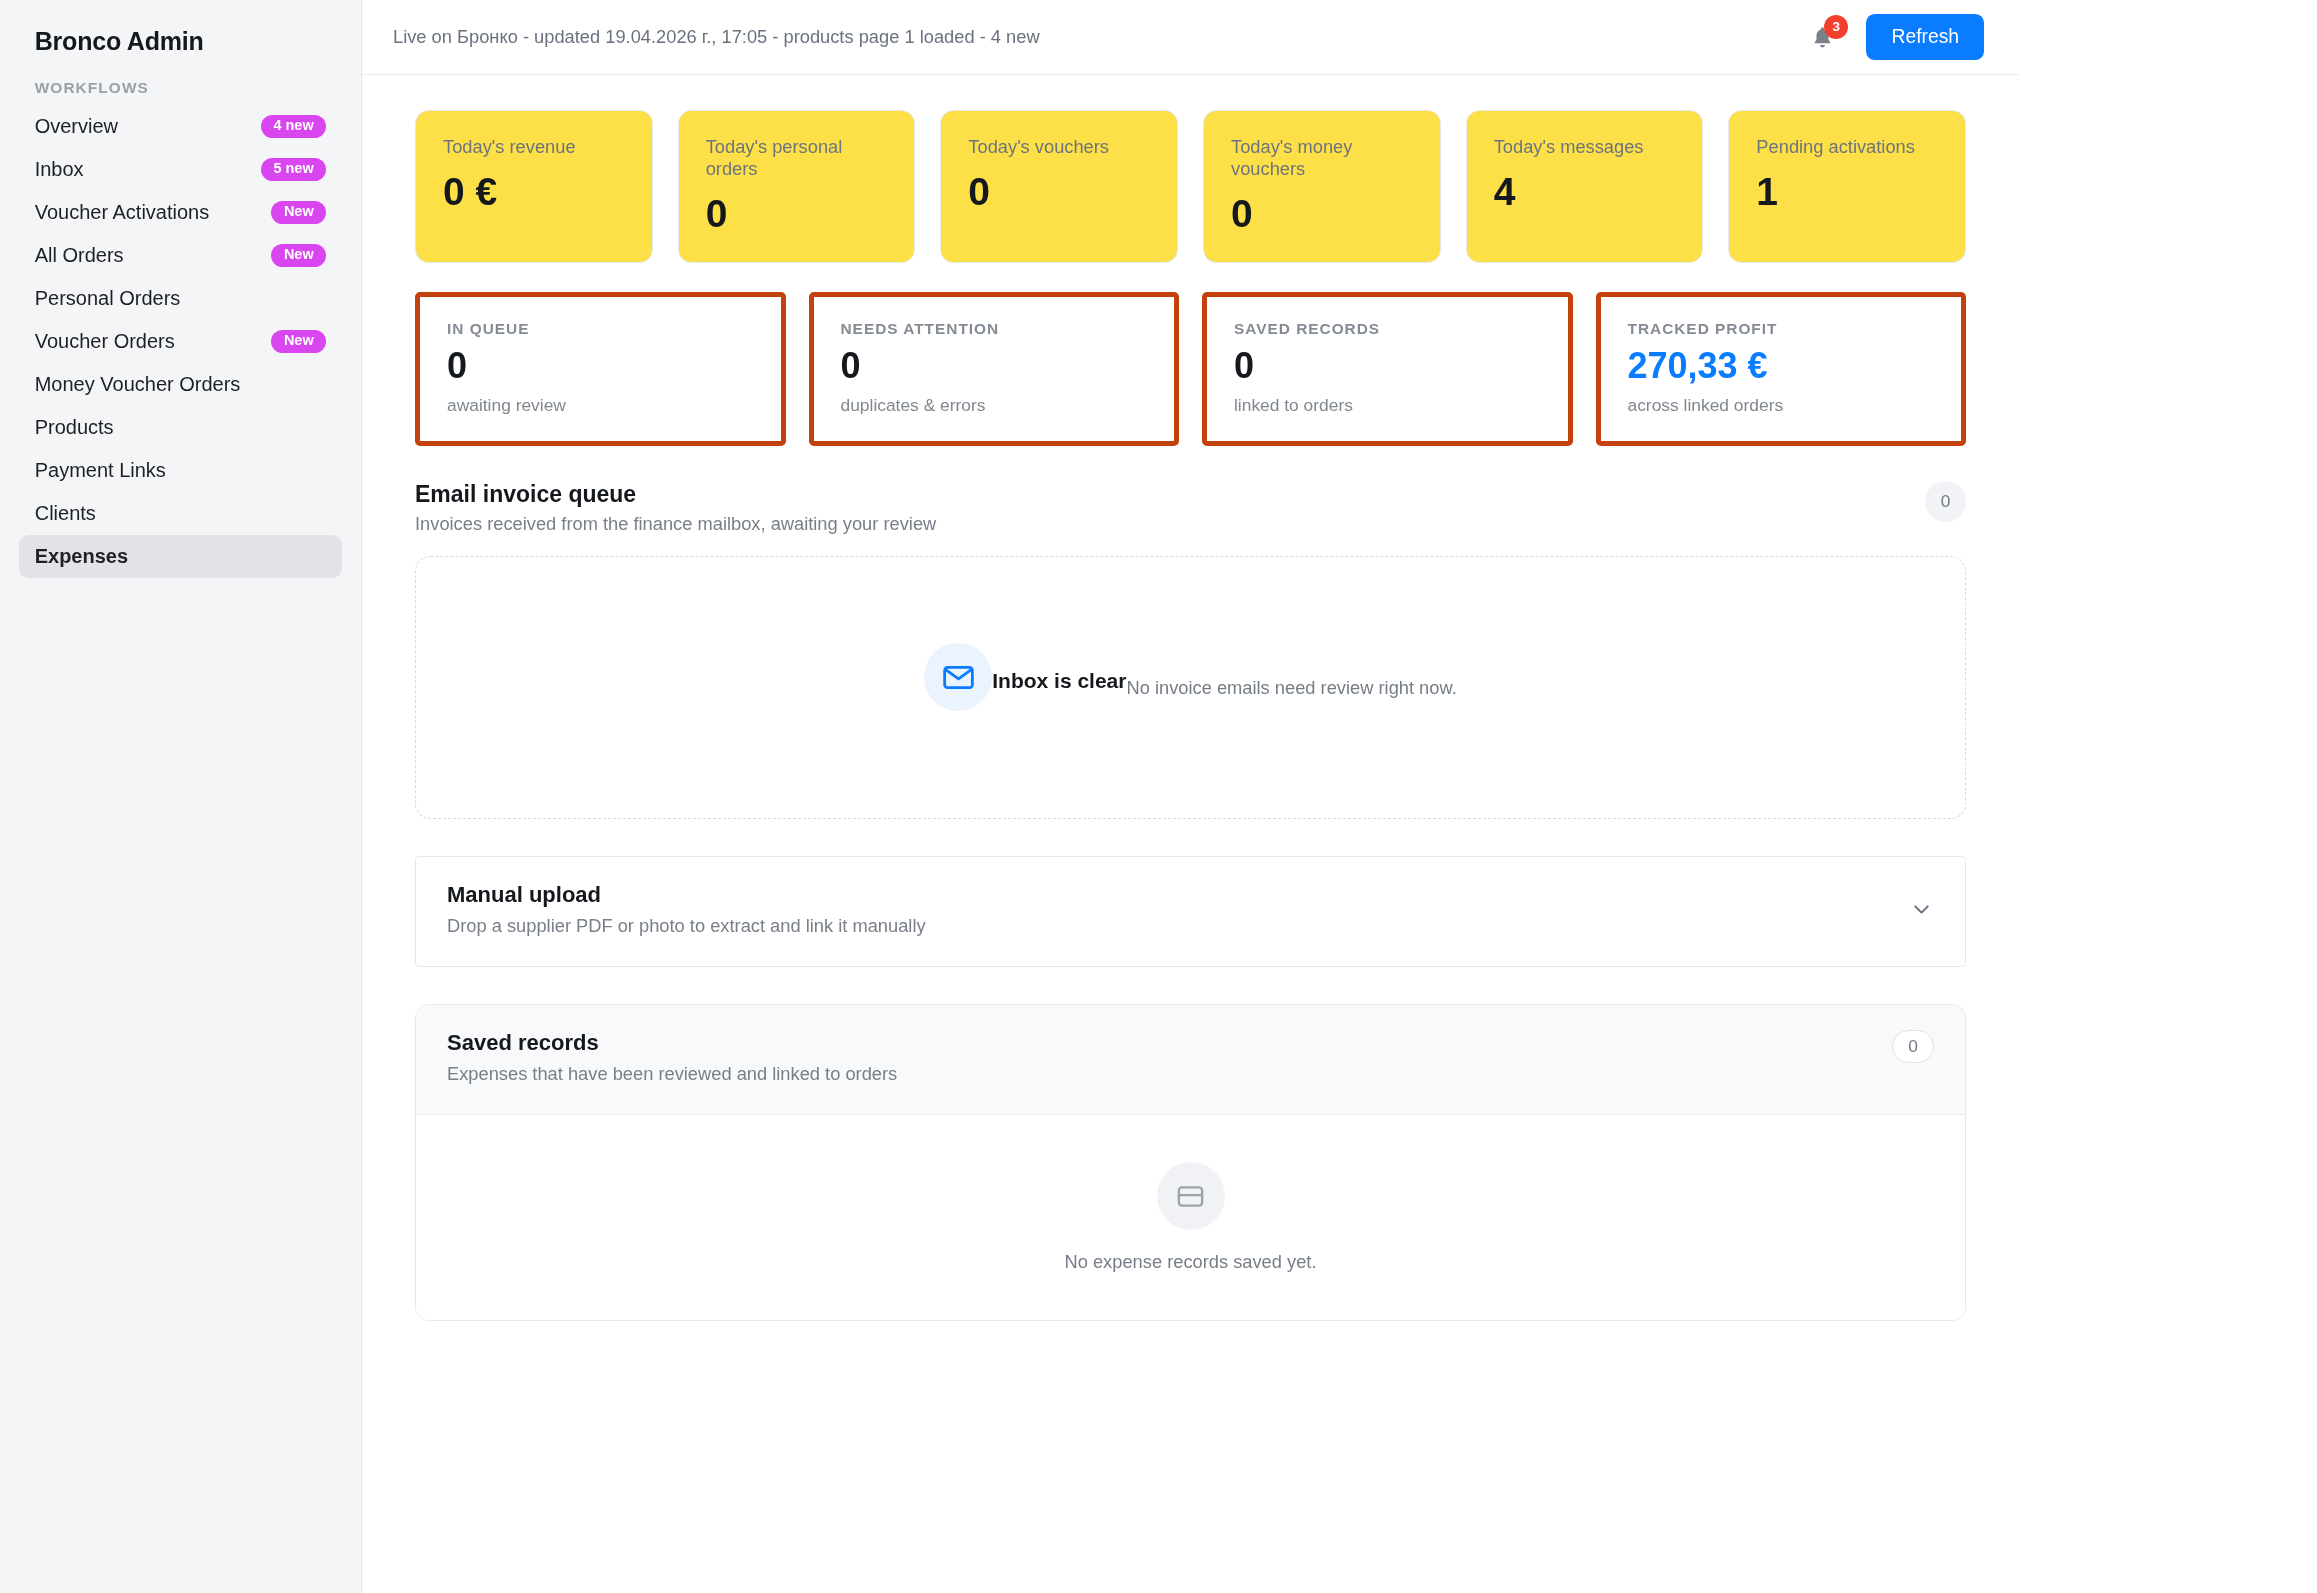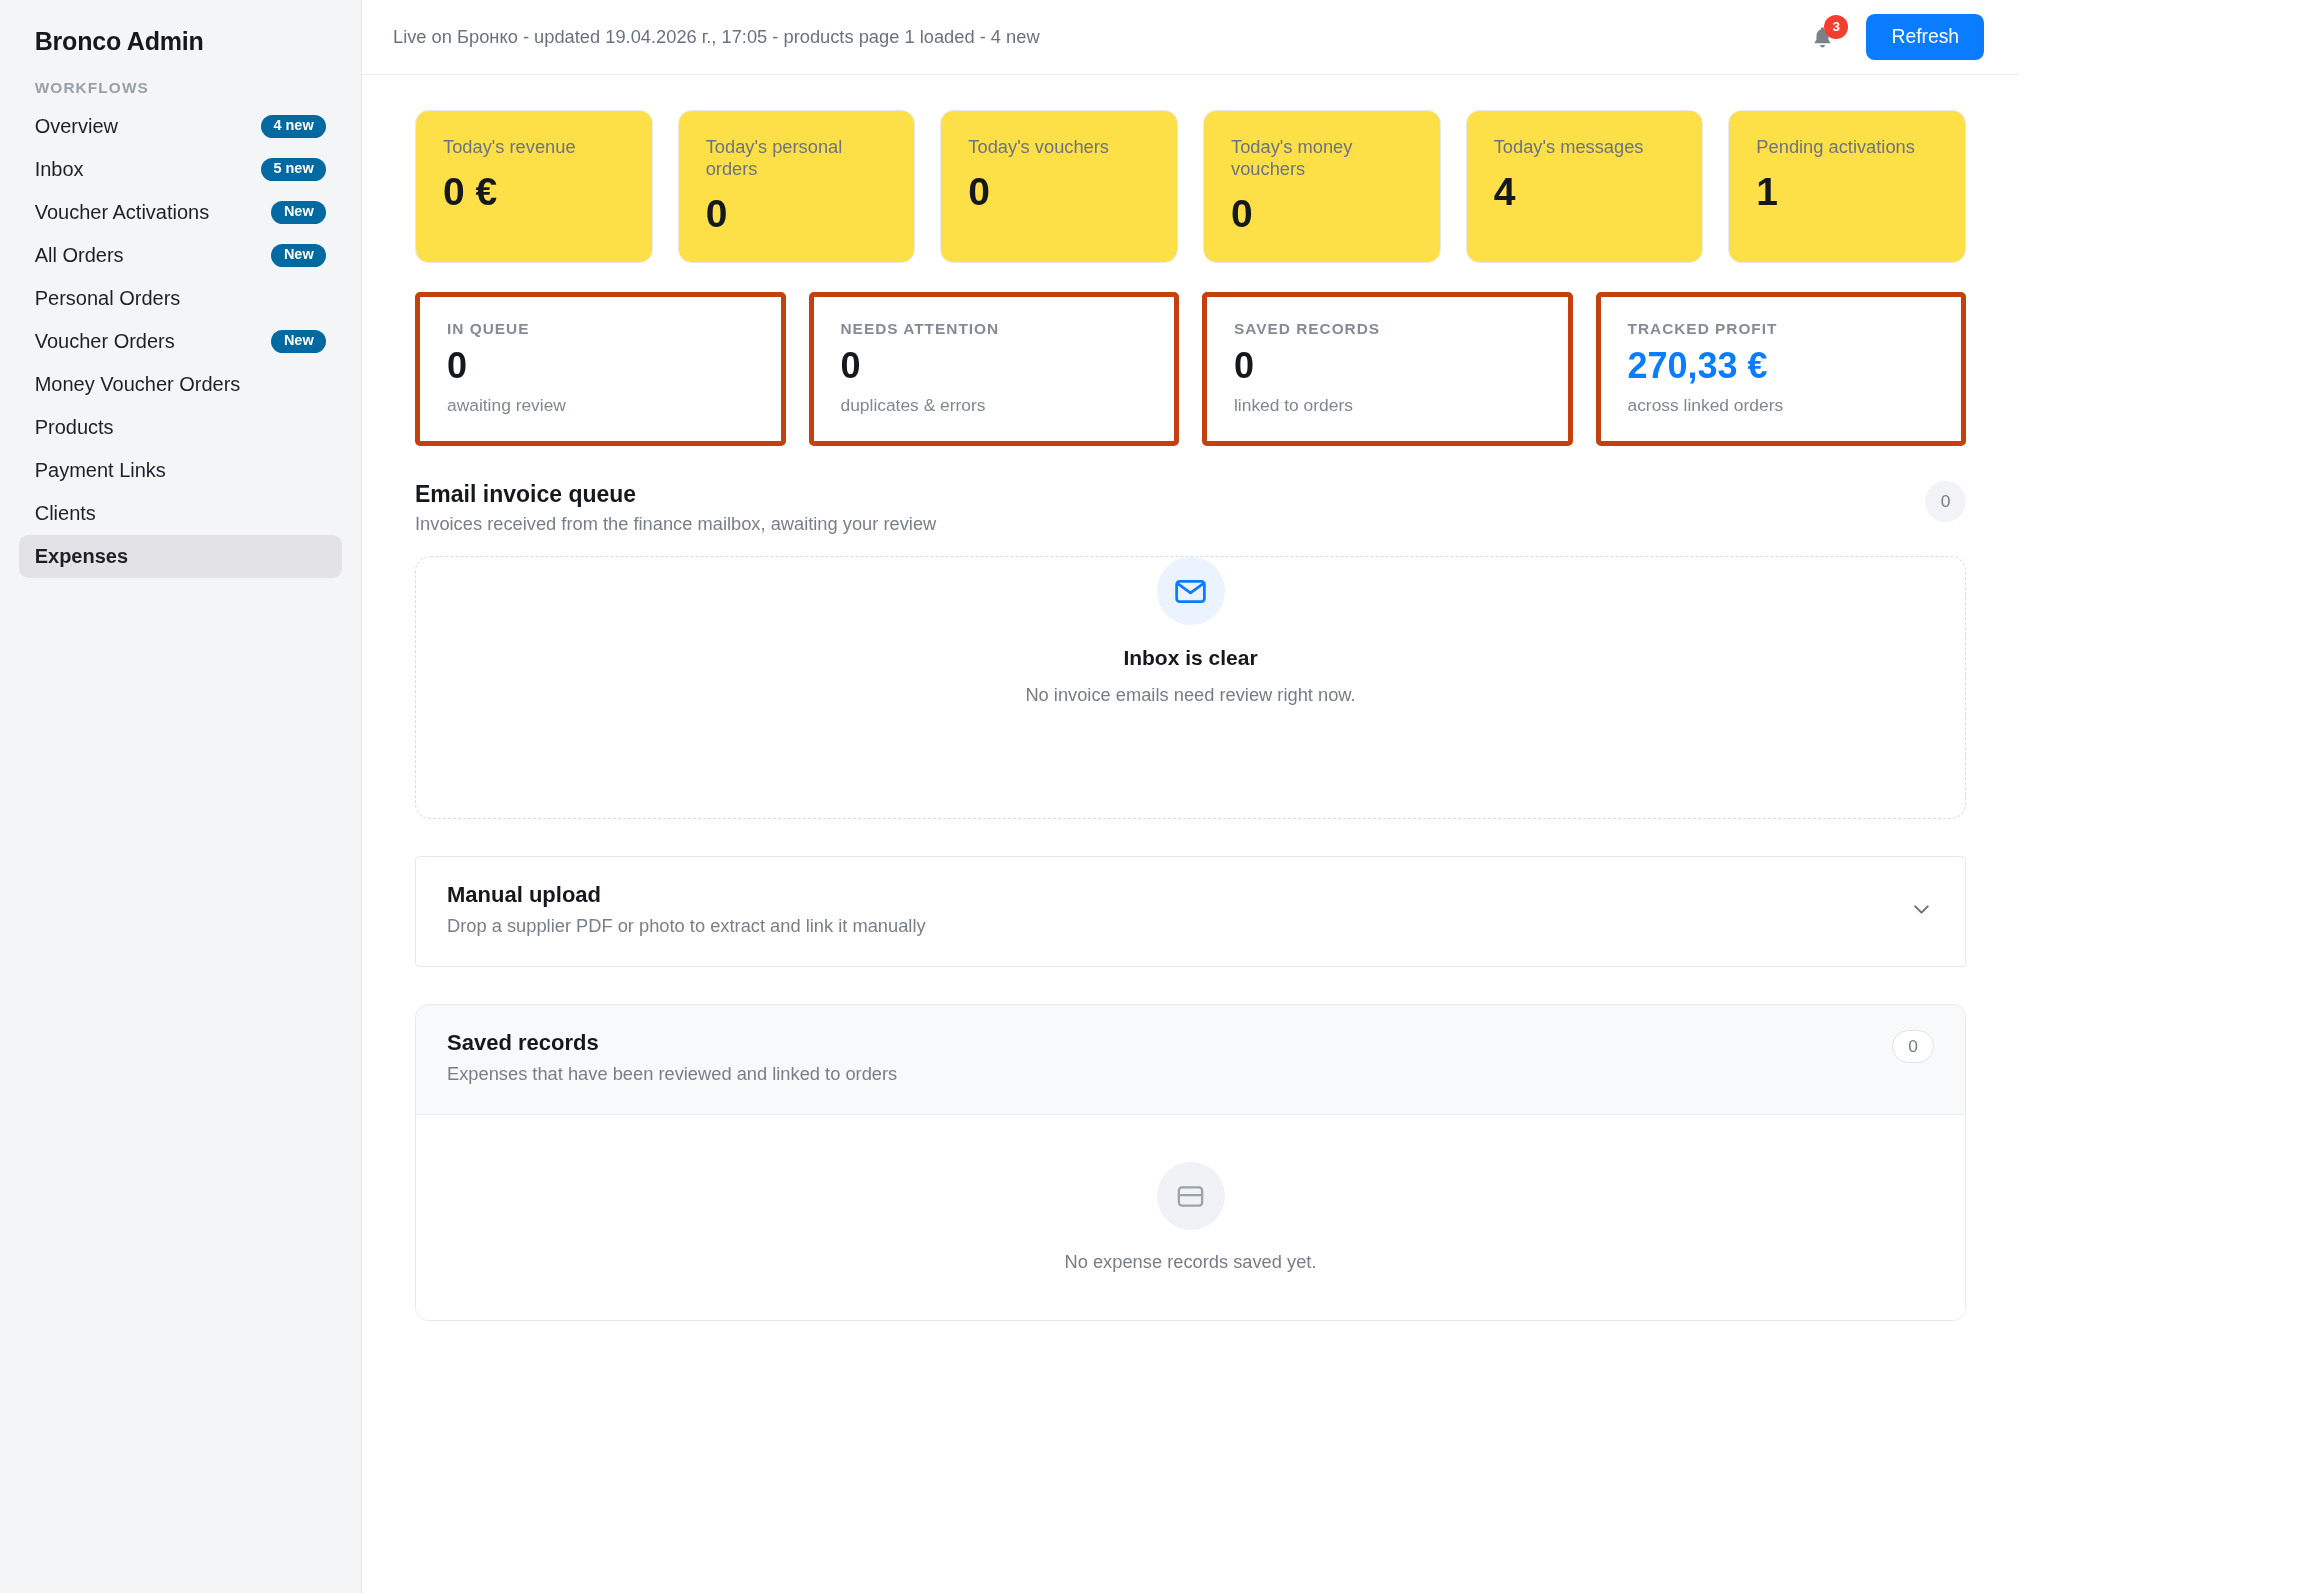--- a/index.html
+++ b/index.html
@@ -54,21 +54,21 @@
     color: #1d2125;
     line-height: 1;
   }
   .nav-item.active {
     background: #e3e3e7;
   }
   .nav-item.active .nav-label {
     font-weight: bold;
   }
   .badge-pill {
-    background: #0369a1;
+    background: #d946ef;
     color: #ffffff;
     font-size: 14.5px;
     font-weight: bold;
     border-radius: 965px;
     padding: 3.9px 12.6px 4.8px 12.6px;
     line-height: 1;
     white-space: nowrap;
   }
 
   
@@ -223,22 +223,23 @@
     font-size: 17.4px;
     color: #737b85;
   }
 
   
   .dashed-panel {
     border: 1px dashed #d7dade;
     border-radius: 15.4px;
     height: 263px;
     display: flex;
-    flex-direction: column;
-    align-items: center;
+    flex-direction: row;
+    align-items: center;
+    justify-content: center;
     margin-bottom: 37px;
   }
   .icon-circle {
     width: 68px;
     height: 68px;
     border-radius: 965px;
     background: #eaf3fe;
     display: flex;
     align-items: center;
     justify-content: center;

